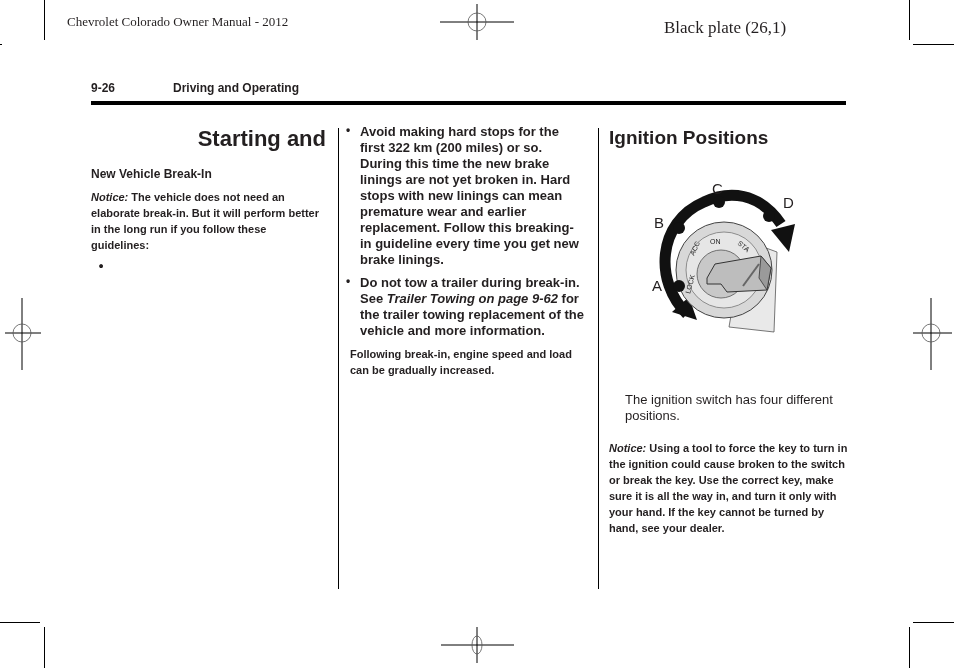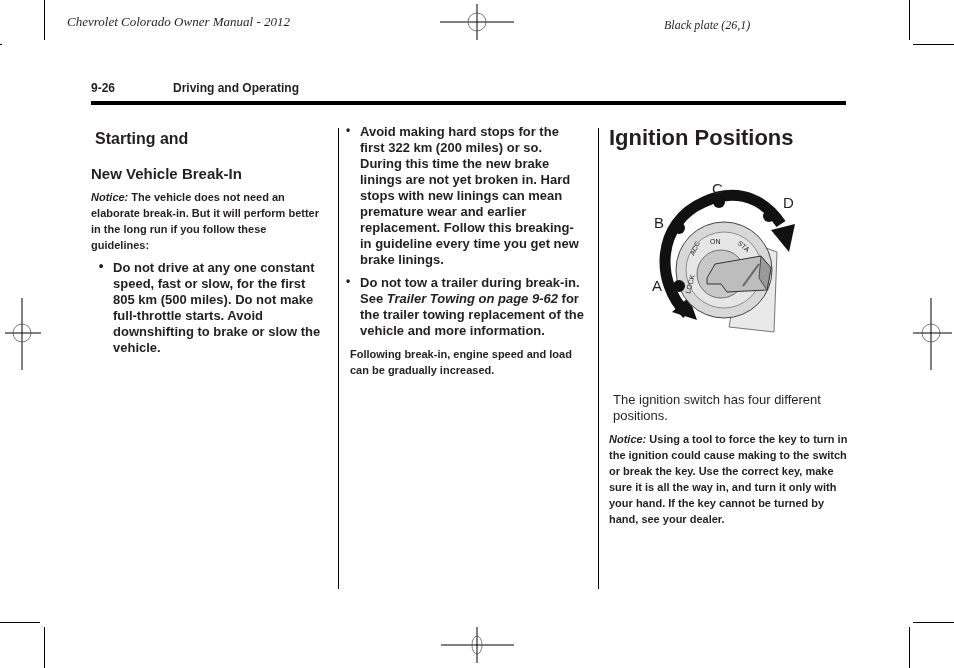--- a/index.html
+++ b/index.html
@@ -1,45 +1,45 @@
 <!DOCTYPE html>
 <html><head>
 <meta charset="utf-8">
 <style>
   html, body { margin: 0; padding: 0; background: #ffffff; }
   body { width: 954px; height: 668px; position: relative; overflow: hidden; color: #231f20; }
   .abs { position: absolute; }
-  .serif { font-family: "Liberation Serif", "DejaVu Serif", serif; font-style: italic; }
+  .serif { font-family: "Liberation Serif", "DejaVu Serif", serif; }
   .sans { font-family: "Liberation Sans", "DejaVu Sans", sans-serif; }
 
   .crop-v { position: absolute; width: 1px; background: #000; }
   .crop-h { position: absolute; height: 1px; background: #000; }
 
   .reg { position: absolute; }
 
   .runhead-left { left: 67px; top: 14px; font-size: 13px; }
-  .runhead-right { left: 664px; top: 18px; font-size: 12px; }
+  .runhead-right { left: 664px; top: 18px; font-size: 17px; }
 
   .pagehead { left: 91px; top: 81px; font-size: 12px; font-weight: bold; color: #231f20; }
   .pagehead .num { display: inline-block; width: 82px; }
   .headrule { left: 91px; top: 101px; width: 755px; height: 4px; background: #000; }
 
   .col { position: absolute; top: 124px; }
   .col1 { left: 91px; width: 235px; }
   .col2 { left: 350px; width: 235px; }
   .col3 { left: 609px; width: 240px; }
 
   .divider { position: absolute; width: 1px; background: #000; top: 128px; height: 461px; }
 
-  h1.title { margin: 2px 0 0 4px; font-size: 16px; line-height: 25px; font-weight: bold; }
-  h2.sub { margin: 13px 0 5px 0; font-size: 15px; line-height: 20px; font-weight: bold; }
-  h2.sub3 { margin: 4px 0 0 0; font-size: 22px; line-height: 20px; font-weight: bold; }
+  h1.title { margin: 2px 0 0 4px; font-size: 22px; line-height: 25px; font-weight: bold; text-align: right; }
+  h2.sub { margin: 13px 0 5px 0; font-size: 12px; line-height: 20px; font-weight: bold; }
+  h2.sub3 { margin: 4px 0 0 0; font-size: 19px; line-height: 20px; font-weight: bold; }
 
   .bp { font-size: 11px; line-height: 16px; font-weight: bold; margin: 0; }
-  .np { font-size: 13px; line-height: 16px; margin: 4px; }
+  .np { font-size: 13px; line-height: 16px; margin: 16px; }
   .it { font-style: italic; }
 
   ul.bl { list-style: none; margin: 7px 0 0 0; padding: 0; }
   ul.bl li { position: relative; padding-left: 22px; font-size: 13px; line-height: 16px; font-weight: bold; margin-bottom: 7px; }
   ul.bl li .bullet { position: absolute; left: 8px; top: -2px; font-size: 12px; }
 
   .col2 ul.bl { margin-top: 0; }
 
   .figure { position: relative; width: 240px; height: 188px; margin-top: 4px; }
   .lbl { position: absolute; font-size: 15px; font-family: "Liberation Sans", "DejaVu Sans", sans-serif; }
@@ -90,21 +90,21 @@
 <div class="divider" style="left:598px;"></div>
 
 <div class="col col1 sans">
   <h1 class="title">
     <span>Starting and</span><br>
   </h1>
   <h2 class="sub">New Vehicle Break-In</h2>
   <p class="bp"><span class="it">Notice:</span><span> The vehicle does not need an elaborate break-in. But it will perform better in the long run if you follow these guidelines:</span></p>
   <ul class="bl">
     <li><span class="bullet">•</span></li>
-    <li><span class="bullet">•</span><span>Do not drive at any one constant speed, fast or slow, for the first 805 km (500 miles). Do not make full-throttle starts. Avoid downshifting to brake or slow the vehicle.</span></li>
+    <li><span class="bullet">•</span></li>
   </ul>
 </div>
 
 <div class="col col2 sans" style="top:124px;">
   <ul class="bl" style="margin-left:-12px;">
     <li><span class="bullet">•</span><span>Avoid making hard stops for the first 322 km (200 miles) or so. During this time the new brake linings are not yet broken in. Hard stops with new linings can mean premature wear and earlier replacement. Follow this breaking-in guideline every time you get new brake linings.</span></li>
     <li><span class="bullet">•</span><span>Do not tow a trailer during break-in. See </span><span class="it">Trailer Towing on page 9-62</span><span> for the trailer towing replacement of the vehicle and more information.</span></li>
   </ul>
   <p class="bp" style="margin-left:0;">Following break-in, engine speed and load can be gradually increased.</p>
 </div>
@@ -138,14 +138,14 @@
       <circle cx="110" cy="50" r="6" fill="#111"></circle>
       <circle cx="160" cy="64" r="6" fill="#111"></circle>
     </svg>
     <span class="lbl" style="left:43px; top:125px;">A</span>
     <span class="lbl" style="left:45px; top:62px;">B</span>
     <span class="lbl" style="left:103px; top:28px;">C</span>
     <span class="lbl" style="left:174px; top:42px;">D</span>
   </div>
 
   <p class="np" style="margin-top:52px;">The ignition switch has four different positions.</p>
-  <p class="bp" style="margin-top:7px;"><span class="it">Notice:</span><span> Using a tool to force the key to turn in the ignition could cause making to the switch or break the key. Use the correct key, make sure it is all the way in, and turn it only with your hand. If the key cannot be turned by hand, see your dealer.</span></p>
+  <p class="bp" style="margin-top:7px;"><span class="it">Notice:</span><span> Using a tool to force the key to turn in the ignition could cause broken to the switch or break the key. Use the correct key, make sure it is all the way in, and turn it only with your hand. If the key cannot be turned by hand, see your dealer.</span></p>
 </div>
 
 </body></html>

